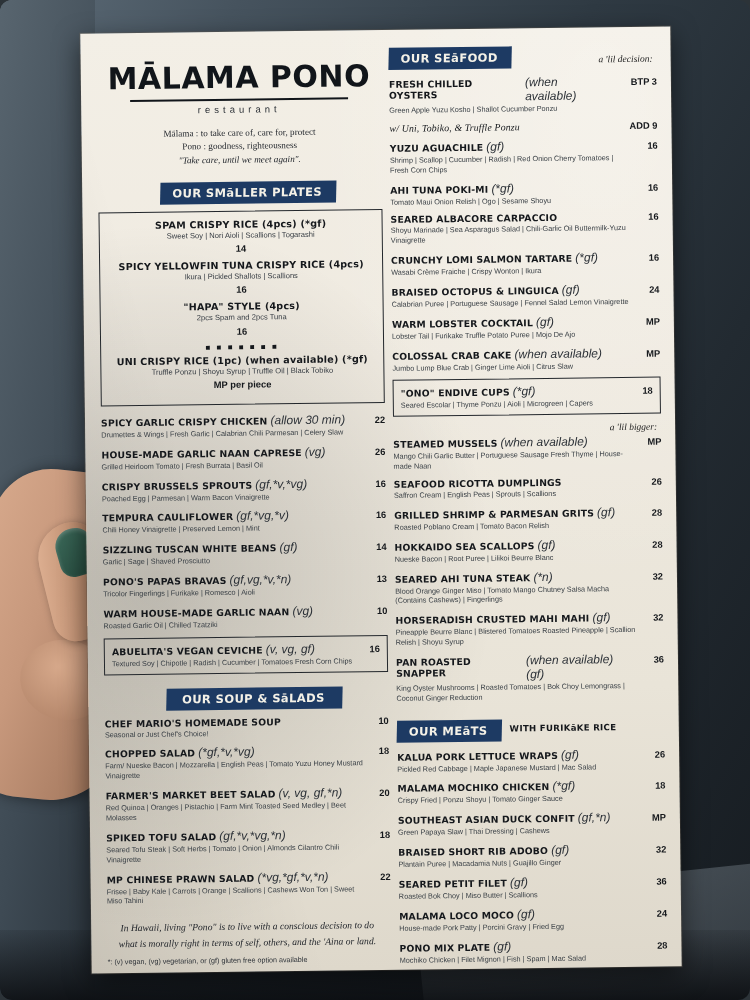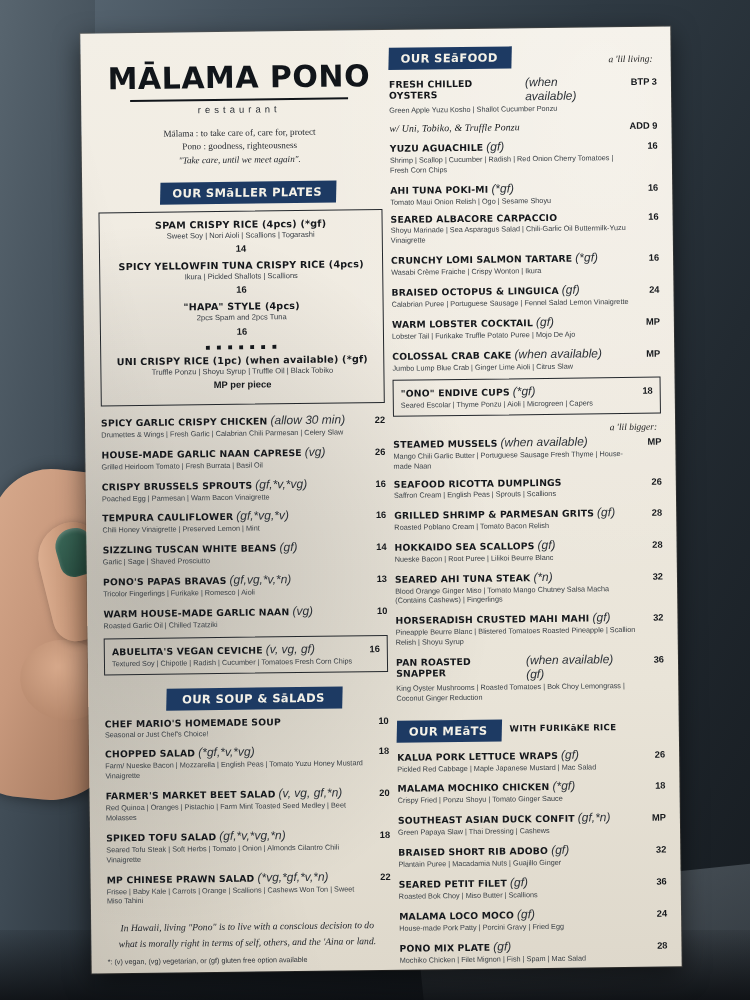--- a/index.html
+++ b/index.html
@@ -1,21 +1,21 @@
 <!DOCTYPE html>
 <html><head>
 <meta charset="utf-8">
 <style>
   html,body{margin:0;padding:0;}
   body{
     width:750px;height:1000px;overflow:hidden;
     background:#2c3338;
     font-family:"Liberation Sans", sans-serif;
   }
-  #scene{position:relative;width:750px;height:1000px;overflow:hidden;}
+  #scene{position:relative;width:750px;height:1000px;overflow:hidden;border-radius:12px;}
 
   
   .bg-wall{
     position:absolute;inset:0;
     background:linear-gradient(120deg,#5d6c78 0%,#46535e 18%,#2f3a43 45%,#222a31 70%,#161b20 100%);
   }
   .bg-dark-left{
     position:absolute;left:0;top:0;width:95px;height:1000px;
     background:linear-gradient(100deg,#58656f 0%,#3e4a54 60%,#2b343c 100%);
   }
@@ -344,21 +344,21 @@
         <div class="quoteblock">In Hawaii, living "Pono" is to live with a conscious decision to do what is morally right in terms of self, others, and the 'Aina or land.</div>
 
         <div class="footnote">*: (v) vegan, (vg) vegetarian, or (gf) gluten free option available</div>
         <div class="footnote">*: (n) nut allergy</div>
       </div>
 
       <div class="col-right">
 
         <div style="display:flex;align-items:center;justify-content:space-between;">
           <div class="banner" style="margin-top:2px;">OUR SEāFOOD</div>
-          <div class="label-script">a 'lil living:</div>
+          <div class="label-script">a 'lil decision:</div>
         </div>
 
         <div class="item">
           <div class="row">
             <span class="nm">FRESH CHILLED OYSTERS</span>
             <span class="tags">(when available)</span>
             <span class="dotfill"></span>
             <span class="pr">BTP 3</span>
           </div>
           <div class="ds">Green Apple Yuzu Kosho | Shallot Cucumber Ponzu</div>

